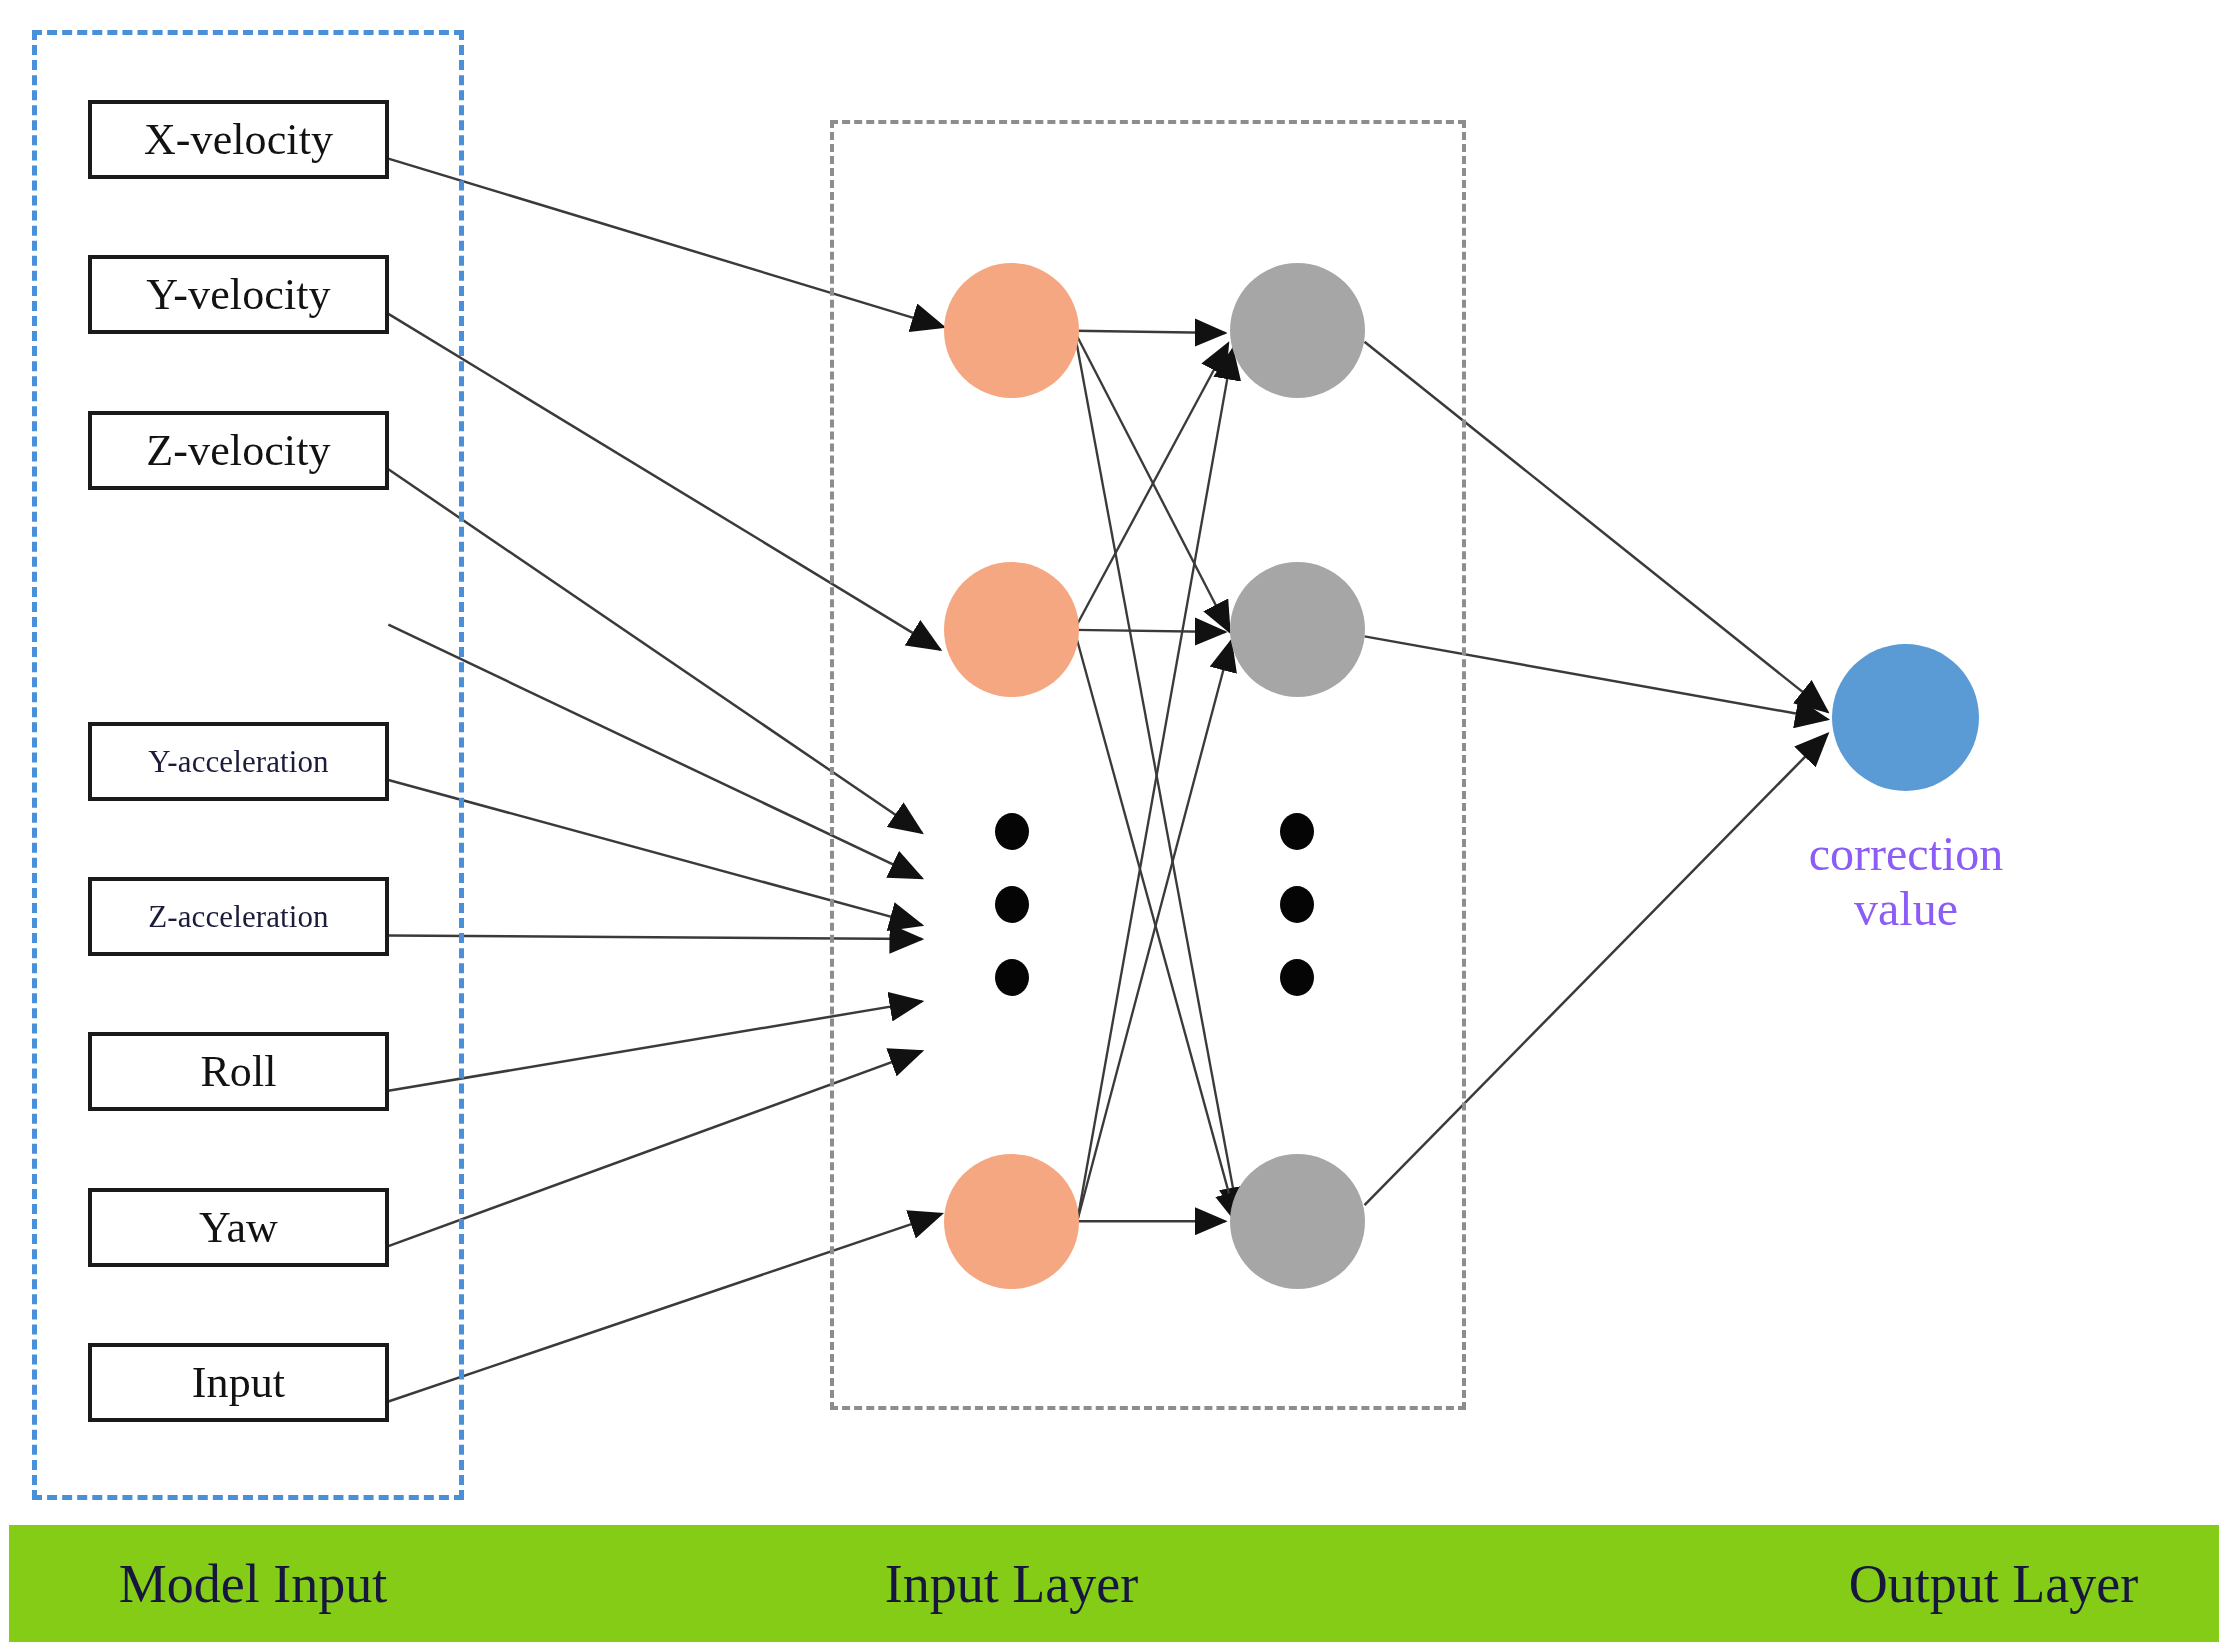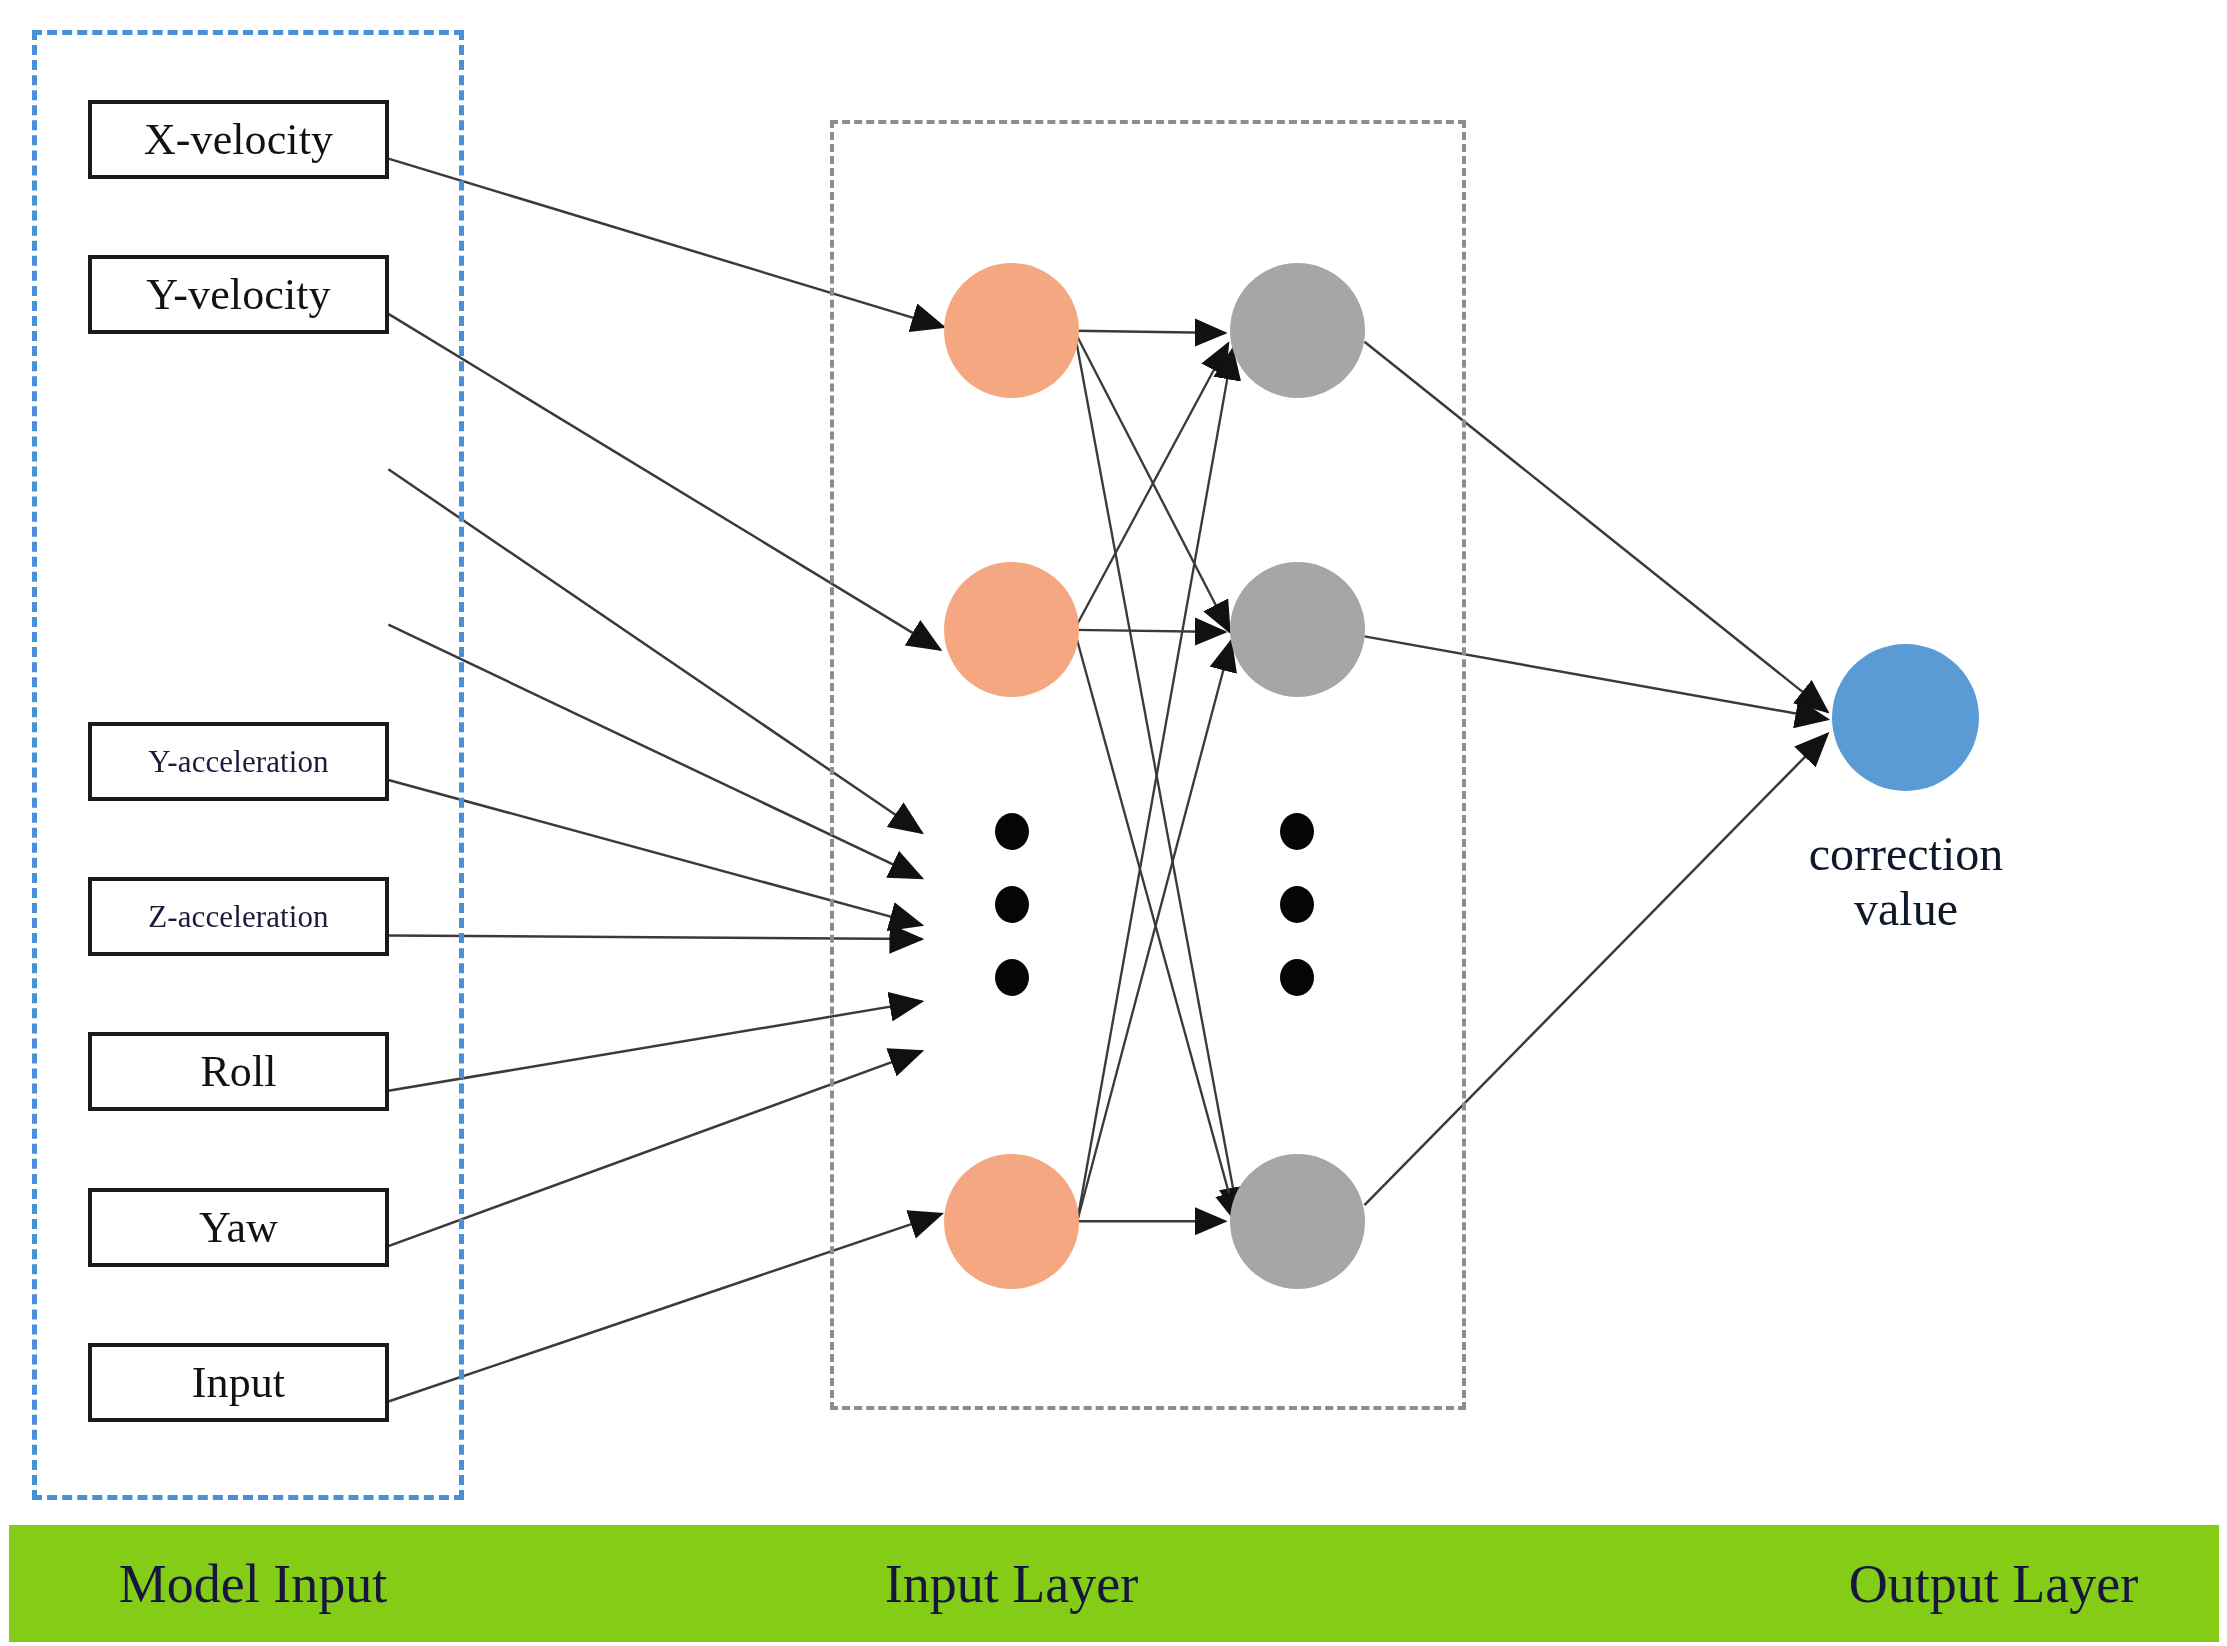--- a/index.html
+++ b/index.html
@@ -37,21 +37,21 @@
   .node.blue{background:#5b9bd5;width:147px;height:147px;}
 
   
   .dots{position:absolute;display:flex;flex-direction:column;
         align-items:center;justify-content:space-between;height:183px;}
   .dots i{display:block;width:34px;height:37px;border-radius:50%;
           background:#050505;}
 
   
   .caption{
-    position:absolute;text-align:center;color:#0f172a;
+    position:absolute;text-align:center;color:#8b5cf6;
     font-size:48px;line-height:1.15;width:308px;
   }
 
   
   .banner{
     position:absolute;left:8.8px;top:1513px;width:2210px;height:117px;
     background:#84cc16;
   }
   .banner span{
     position:absolute;top:50%;transform:translateY(-50%);
@@ -111,20 +111,23 @@
   </svg>
 
   <div class="model-input-region"></div>
 
   <div class="feat-box big" style="top:88px">
       <span>X-velocity</span>
     </div>
   <div class="feat-box big" style="top:243px">
       <span>Y-velocity</span>
     </div>
+  <div class="feat-box big" style="top:399px">
+      <span>Z-velocity</span>
+    </div>
   <div class="feat-box small" style="top:710px">
       <span>Y-acceleration</span>
     </div>
   <div class="feat-box small" style="top:865px">
       <span>Z-acceleration</span>
     </div>
   <div class="feat-box big" style="top:1020px">
       <span>Roll</span>
     </div>
   <div class="feat-box big" style="top:1176px">

